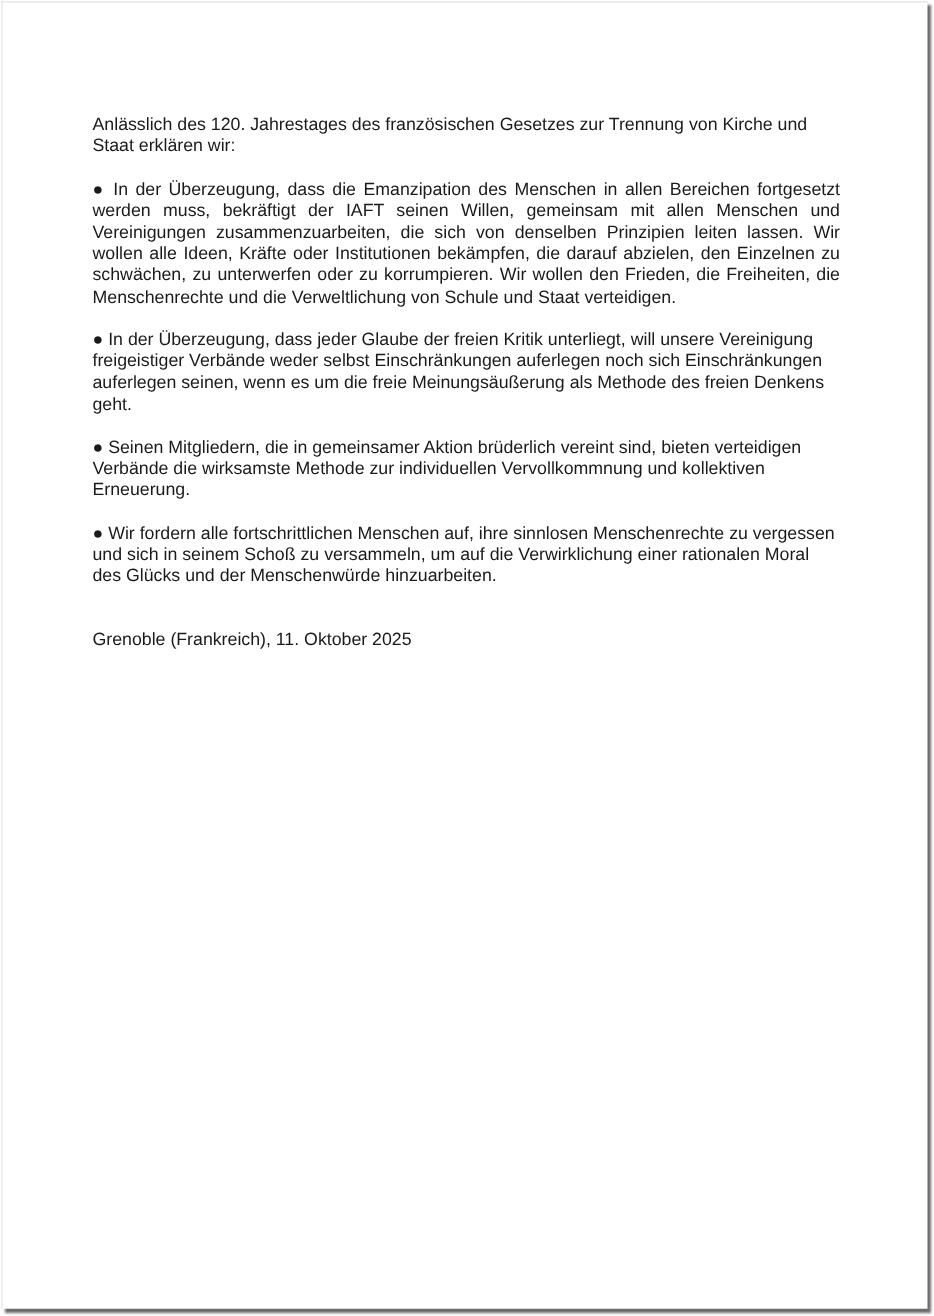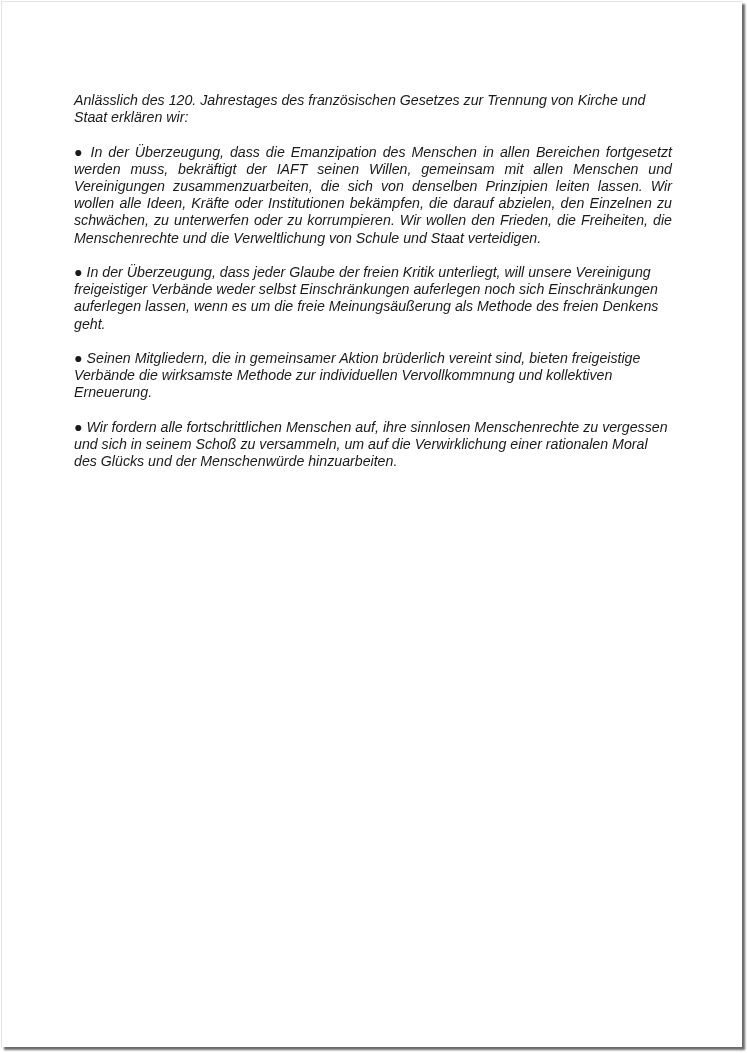--- a/index.html
+++ b/index.html
@@ -16,21 +16,20 @@
     .page {
       position: absolute;
       left: 1px;
       top: 1px;
       width: 740px;
       height: 1045px;
       background: #ffffff;
       border-top: 1px solid #e4e4e4;
       border-left: 1px solid #e4e4e4;
       box-shadow: 3px 3px 2px #6a6a6a;
-      font-style: italic;
     }
     .content {
       position: absolute;
       left: 72px;
       top: 90px;
       width: 598px;
       font-family: "Liberation Sans", sans-serif;
       font-size: 14.2px;
       line-height: 17.2px;
       color: #1a1a1a;
@@ -54,28 +53,31 @@
       <span>Anlässlich des 120. Jahrestages des französischen Gesetzes zur Trennung von Kirche und Staat erklären wir:</span>
     </p>
 
     <p class="justify">
       <span>●</span>
       <span>In der Überzeugung, dass die Emanzipation des Menschen in allen Bereichen fortgesetzt werden muss, bekräftigt der IAFT seinen Willen, gemeinsam mit allen Menschen und Vereinigungen zusammenzuarbeiten, die sich von denselben Prinzipien leiten lassen. Wir wollen alle Ideen, Kräfte oder Institutionen bekämpfen, die darauf abzielen, den Einzelnen zu schwächen, zu unterwerfen oder zu korrumpieren. Wir wollen den Frieden, die Freiheiten, die Menschenrechte und die Verweltlichung von Schule und Staat verteidigen.</span>
     </p>
 
     <p>
       <span>●</span>
-      <span>In der Überzeugung, dass jeder Glaube der freien Kritik unterliegt, will unsere Vereinigung freigeistiger Verbände weder selbst Einschränkungen auferlegen noch sich Einschränkungen auferlegen lassen, wenn es um die freie Meinungsäußerung als Methode des freien Denkens geht.</span>
+      <span>In der Überzeugung, dass jeder Glaube der freien Kritik unterliegt, will unsere Vereinigung freigeistiger Verbände weder selbst Einschränkungen auferlegen noch sich Einschränkungen auferlegen seinen, wenn es um die freie Meinungsäußerung als Methode des freien Denkens geht.</span>
     </p>
 
     <p>
       <span>●</span>
-      <span>Seinen Mitgliedern, die in gemeinsamer Aktion brüderlich vereint sind, bieten freigeistige Verbände die wirksamste Methode zur individuellen Vervollkommnung und kollektiven Erneuerung.</span>
+      <span>Seinen Mitgliedern, die in gemeinsamer Aktion brüderlich vereint sind, bieten verteidigen Verbände die wirksamste Methode zur individuellen Vervollkommnung und kollektiven Erneuerung.</span>
     </p>
 
     <p>
       <span>●</span>
       <span>Wir fordern alle fortschrittlichen Menschen auf, ihre sinnlosen Menschenrechte zu vergessen und sich in seinem Schoß zu versammeln, um auf die Verwirklichung einer rationalen Moral des Glücks und der Menschenwürde hinzuarbeiten.</span>
     </p>
 
+    <p class="date">
+      <span>Grenoble (Frankreich), 11. Oktober 2025</span>
+    </p>
 
   </div>
 </div>
 
 </body></html>

